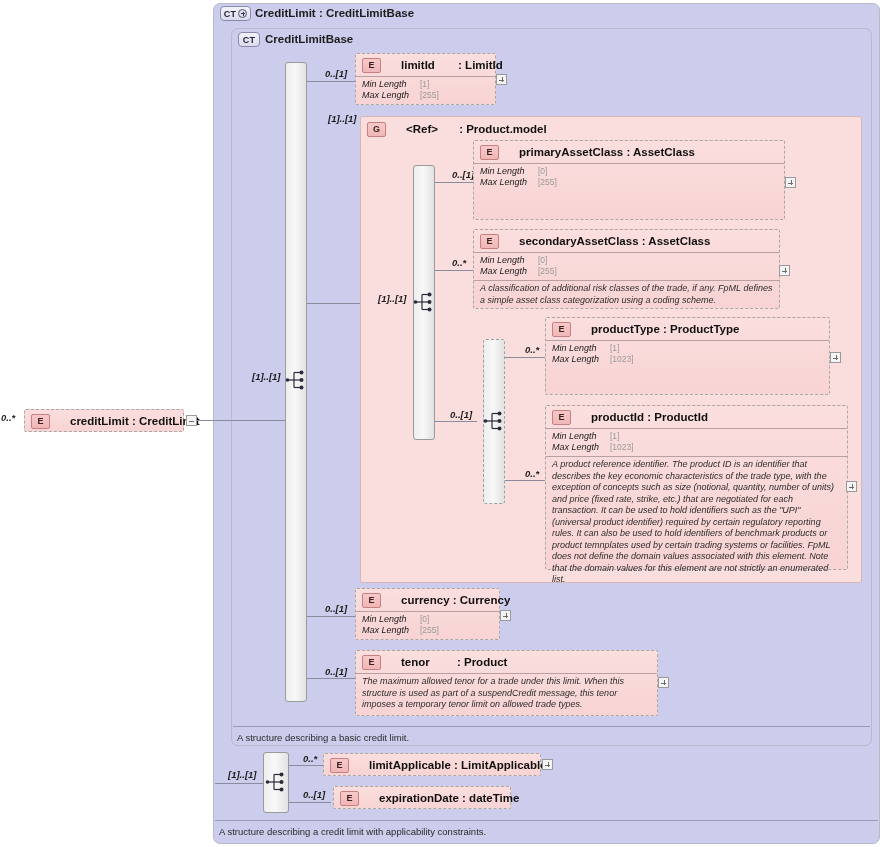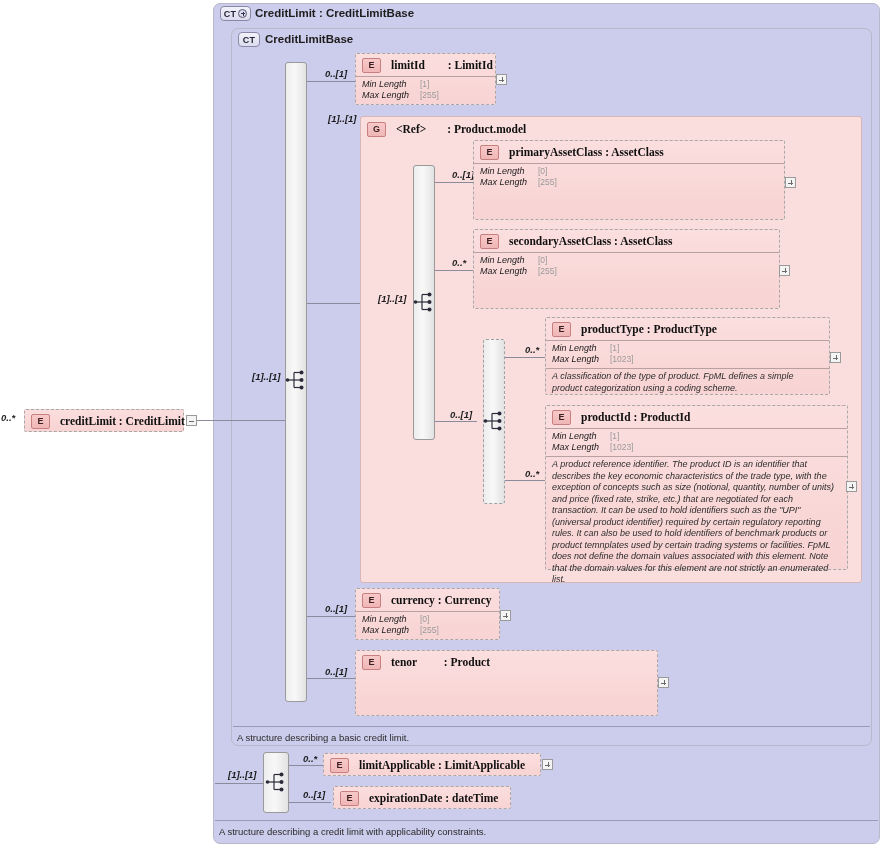--- a/index.html
+++ b/index.html
@@ -99,26 +99,25 @@
     border: 1px solid #c77f7f;
     background: linear-gradient(#f7c9c9,#f0b6b6);
     border-radius: 2px;
     font-size: 9px;
     font-weight: bold;
     color: #3a2020;
     display: flex; align-items: center; justify-content: center;
     flex: 0 0 auto;
   }
   .node-title {
-    margin-left: 10px;
+    margin-left: 20px;
     font-size: 11.5px;
     font-weight: bold;
     color: #101010;
     white-space: nowrap;
-    font-family: Liberation Serif, serif;
   }
   .facets {
     border-top: 1px solid #b9a0a0;
     padding: 2px 0 3px 6px;
     font-size: 9px;
   }
   .facet-row { display: flex; line-height: 11px; }
   .facet-name {
     width: 58px;
     font-style: italic;
@@ -299,20 +298,21 @@
     <div class="facets">
       <div class="facet-row">
         <span class="facet-name">Min Length</span>
         <span class="facet-val">[0]</span>
       </div>
       <div class="facet-row">
         <span class="facet-name">Max Length</span>
         <span class="facet-val">[255]</span>
       </div>
     </div>
+    <div class="annot">A classification of additional risk classes of the trade, if any. FpML defines a simple asset class categorization using a coding scheme.</div>
   </div>
   <div class="exp" style="left:779px; top:265px;"></div>
 
   <div class="ln h" style="left:435px; top:421px; width:42px;"></div>
   <div class="card" style="left:450px; top:409px;">0..[1]</div>
   <div class="seqbar dashed" style="left:483px; top:339px; width:22px; height:165px;"></div>
   <svg class="seqicon" style="left:483px; top:410px;" viewBox="0 0 22 22">
     <circle cx="2.5" cy="11" r="1.8" fill="#2a2a3a"></circle>
     <line x1="4" y1="11" x2="9" y2="11" stroke="#2a2a3a" stroke-width="1.2"></line>
     <line x1="9" y1="3.5" x2="9" y2="18.5" stroke="#2a2a3a" stroke-width="1.2"></line>
@@ -334,21 +334,20 @@
     <div class="facets">
       <div class="facet-row">
         <span class="facet-name">Min Length</span>
         <span class="facet-val">[1]</span>
       </div>
       <div class="facet-row">
         <span class="facet-name">Max Length</span>
         <span class="facet-val">[1023]</span>
       </div>
     </div>
-    <div class="annot">A classification of the type of product. FpML defines a simple product categorization using a coding scheme.</div>
   </div>
   <div class="exp" style="left:830px; top:352px;"></div>
 
   <div class="ln h" style="left:505px; top:480px; width:40px;"></div>
   <div class="card" style="left:525px; top:468px;">0..*</div>
   <div class="node" style="left:545px; top:405px; width:303px; height:165px;">
     <div class="node-head">
       <div class="tagbox">E</div>
       <div class="node-title">productId : ProductId</div>
     </div>
@@ -389,20 +388,21 @@
   <div class="ln h" style="left:307px; top:678px; width:48px;"></div>
   <div class="card" style="left:325px; top:666px;">0..[1]</div>
   <div class="node" style="left:355px; top:650px; width:303px; height:66px;">
     <div class="node-head">
       <div class="tagbox">E</div>
       <div class="node-title">
         <span>tenor</span>
         <span style="display:inline-block;width:24px;"></span><span>: Product</span>
       </div>
     </div>
+    <div class="annot">The maximum allowed tenor for a trade under this limit. When this structure is used as part of a suspendCredit message, this tenor imposes a temporary tenor limit on allowed trade types.</div>
   </div>
   <div class="exp" style="left:658px; top:677px;"></div>
 
   <div class="ln h" style="left:215px; top:783px; width:48px;"></div>
   <div class="card" style="left:228px; top:769px;">[1]..[1]</div>
   <div class="seqbar" style="left:263px; top:752px; width:26px; height:61px;"></div>
   <svg class="seqicon" style="left:265px; top:771px;" viewBox="0 0 22 22">
     <circle cx="2.5" cy="11" r="1.8" fill="#2a2a3a"></circle>
     <line x1="4" y1="11" x2="9" y2="11" stroke="#2a2a3a" stroke-width="1.2"></line>
     <line x1="9" y1="3.5" x2="9" y2="18.5" stroke="#2a2a3a" stroke-width="1.2"></line>

